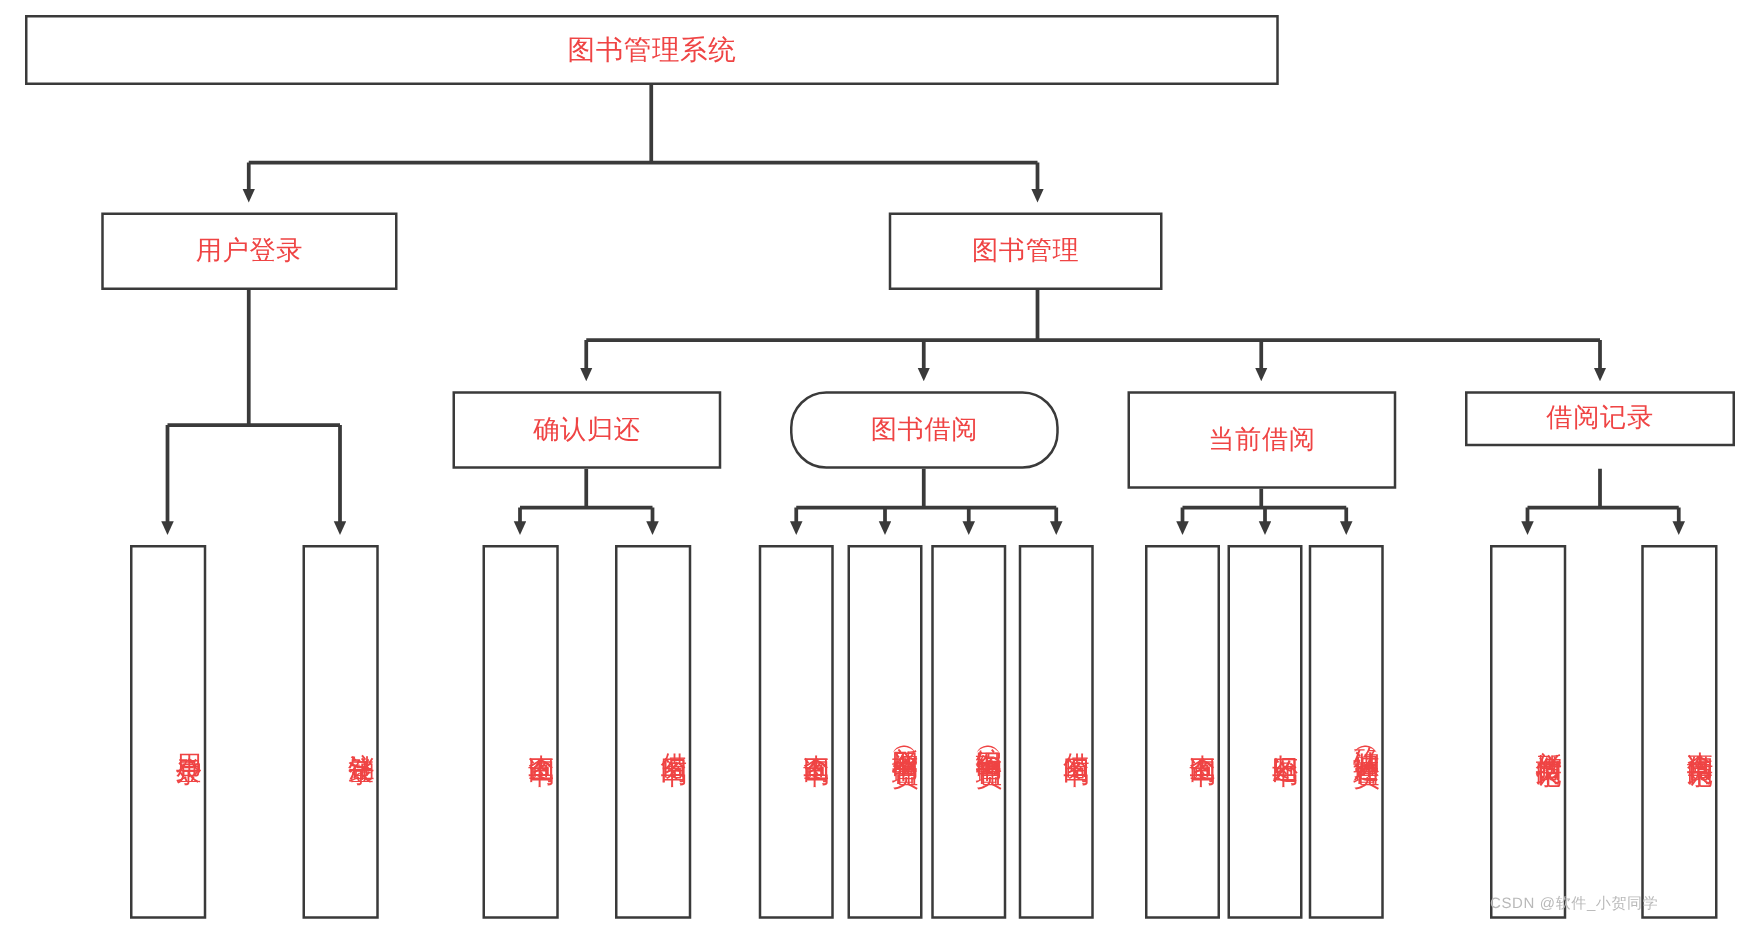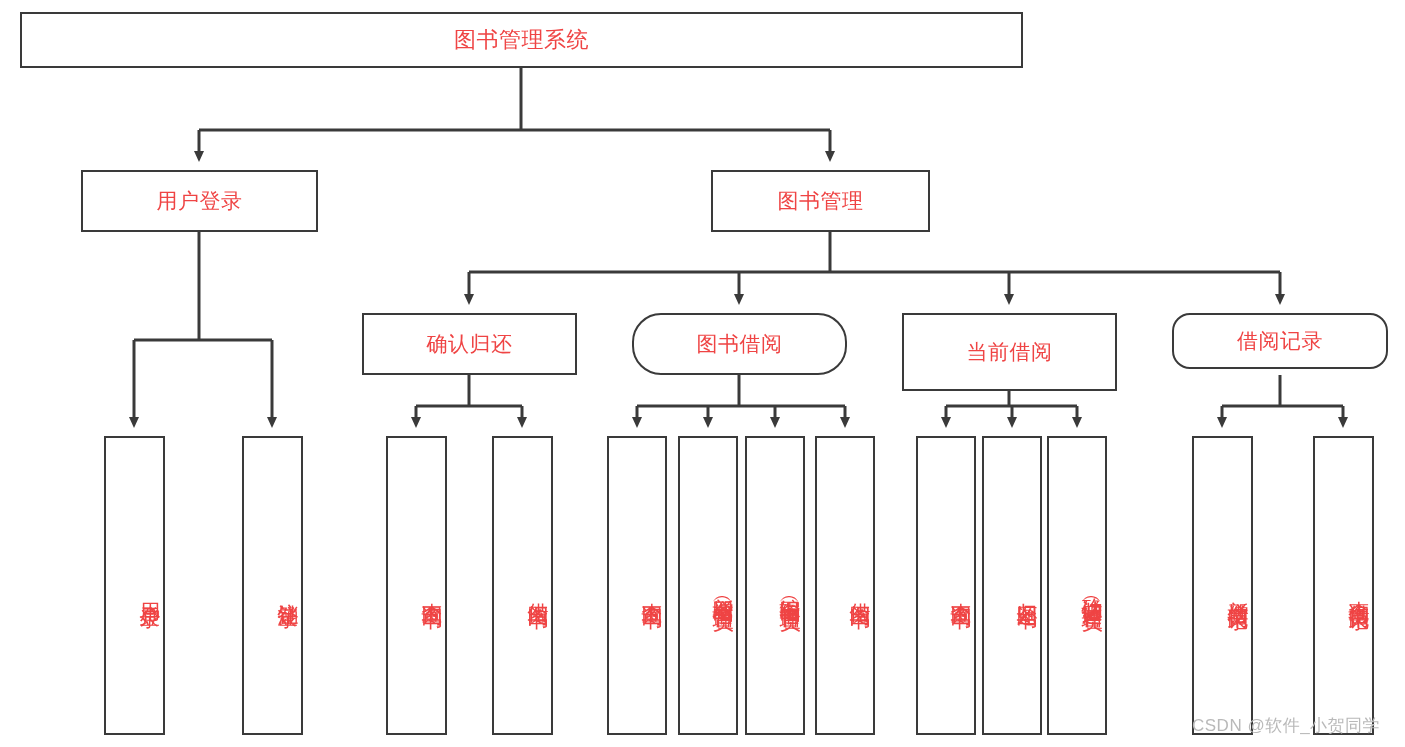--- a/index.html
+++ b/index.html
@@ -56,21 +56,21 @@
     writing-mode: vertical-rl;
     text-orientation: upright;
     display: block;
   }
   #title-node {
     font-size: 22px;
   }
   .watermark {
     position: absolute;
     color: #b9b9b9;
-    font-size: 17px;
+    font-size: 12px;
     letter-spacing: 0.5px;
     white-space: nowrap;
     user-select: none;
   }
 </style>
 </head>
 <body>
 
 <div id="canvas">
 
@@ -130,21 +130,21 @@
   <div class="node horiz" style="left:81px; top:170px; width:237px; height:62px;">用户登录</div>
 
   <div class="node horiz" style="left:711px; top:170px; width:219px; height:62px;">图书管理</div>
 
   <div class="node horiz" style="left:362px; top:313px; width:215px; height:62px;">确认归还</div>
 
   <div class="node horiz" style="left:632px; top:313px; width:215px; height:62px;border-radius:29px;">图书借阅</div>
 
   <div class="node horiz" style="left:902px; top:313px; width:215px; height:78px;">当前借阅</div>
 
-  <div class="node horiz" style="left:1172px; top:313px; width:216px; height:56px;border-radius:18px;">借阅记录</div>
+  <div class="node horiz" style="left:1172px; top:313px; width:216px; height:44px;">借阅记录</div>
 
   <div class="node vert" style="left:104px; top:436px; width:61px; height:299px;">
     <span class="vtext">用户登录</span>
   </div>
 
   <div class="node vert" style="left:242px; top:436px; width:61px; height:299px;">
     <span class="vtext">注销登录</span>
   </div>
 
   <div class="node vert" style="left:386px; top:436px; width:61px; height:299px;">

